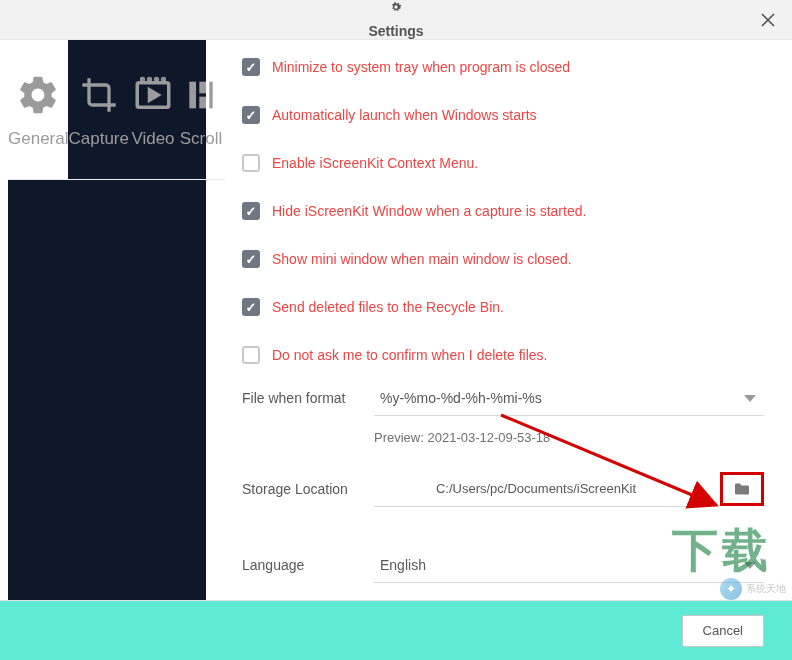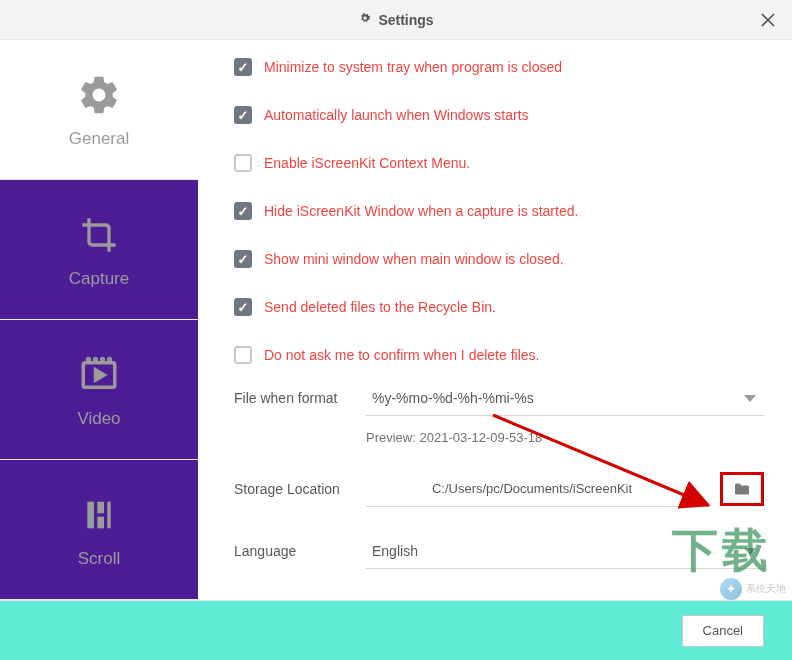--- a/index.html
+++ b/index.html
@@ -1,25 +1,25 @@
 <!DOCTYPE html>
 <html><head>
 <meta charset="utf-8">
 <style>
 * { box-sizing:border-box; margin:0; padding:0; font-family:"Segoe UI",Arial,sans-serif; }
 html,body { width:792px; height:660px; overflow:hidden; }
 body { background:#fff; }
 
 .titlebar { height:40px; background:#f2f2f2; border-bottom:1px solid #e8e8e8; display:flex; align-items:center; justify-content:center; position:relative; }
-.titlebar .title { font-size:14px; color:#555; font-weight:600; display:flex; align-items:center; gap:6px; }
+.titlebar .title { font-size:14px; color:#555; font-weight:600; display:flex; align-items:center; gap:6px;flex-direction:column; }
 .titlebar .close { position:absolute; right:12px; top:8px; width:24px; height:24px; display:flex; align-items:center; justify-content:center; cursor:pointer; color:#555; }
 
 .main { display:flex; height:560px; }
 
-.sidebar { width:198px; background:#4c1d95; display:flex; flex-direction:column; }
+.sidebar { width:198px; background:#0f172a; display:flex; flex-direction:row;margin-left:8px; }
 .sidebar-item { height:140px; display:flex; flex-direction:column; align-items:center; justify-content:center; gap:10px; cursor:pointer; border-bottom:1px solid #eaeaea; }
 .sidebar-item.active { background:#fff; }
 .sidebar-item .icon { width:48px; height:48px; color:#9b9b9b; display:flex; align-items:center; justify-content:center; }
 .sidebar-item .label { font-size:17px; color:#9b9b9b; }
 
 .content { flex:1; padding:18px 28px 0 36px; position:relative; }
 
 .opt-row { display:flex; align-items:center; gap:12px; margin-bottom:30px; }
 .checkbox { width:18px; height:18px; border-radius:3px; display:flex; align-items:center; justify-content:center; cursor:pointer; flex-shrink:0; }
 .checkbox.checked { background:#6f7882; }
@@ -153,21 +153,21 @@
           <svg width="12" height="8" viewBox="0 0 12 8">
               <polygon points="0,0 12,0 6,7" fill="#9b9b9b"></polygon>
             </svg>
         </span>
       </div>
     </div>
     <div class="preview-row">
       <span class="preview-text">Preview: 2021-03-12-09-53-18</span>
     </div>
 
-    <div class="field-row" style="margin-bottom:26px">
+    <div class="field-row" style="margin-bottom:40px">
       <span class="field-label">Storage Location</span>
       <div class="field-input" style="justify-content:center">
         <span class="field-value" style="font-size:13px">C:/Users/pc/Documents/iScreenKit</span>
       </div>
       <div class="folder-btn">
         <svg width="18" height="14" viewBox="0 0 24 20">
             <path fill="#7a7a7a" d="M2 4c0-1.1.9-2 2-2h5l2 3h9c1.1 0 2 .9 2 2v9c0 1.1-.9 2-2 2H4c-1.1 0-2-.9-2-2V4z"></path>
           </svg>
       </div>
     </div>

